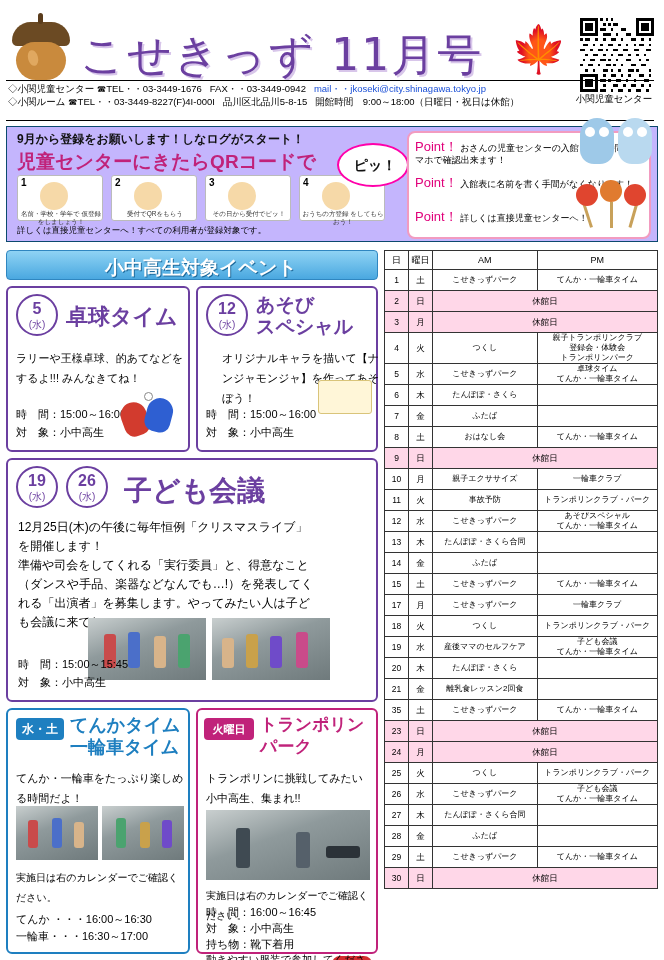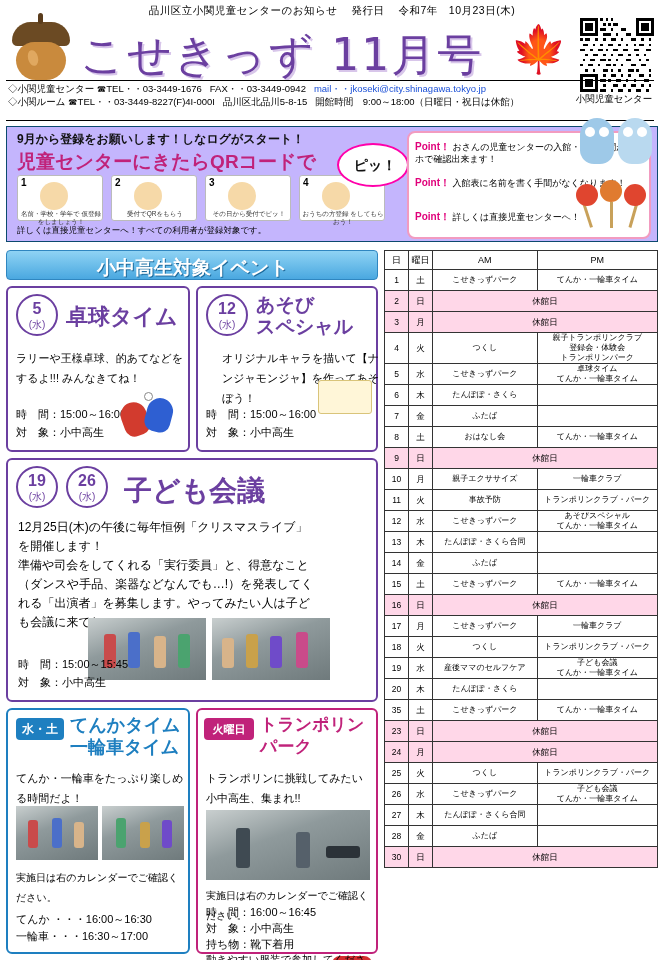--- a/index.html
+++ b/index.html
@@ -47,26 +47,26 @@
   .step .n { position:absolute; left:3px; top:1px; font-size:10px; font-weight:bold; }
   .step .fig { position:absolute; left:22px; top:6px; width:28px; height:28px; border-radius:50%; background:#f6d9a8; }
   .step .cap { position:absolute; left:0; top:34px; width:86px; text-align:center; font-size:6.5px; line-height:8px; color:#333; }
   .qrpanel .foot { position:absolute; left:10px; top:98px; font-size:8.5px; }
 
   .bubble { position:absolute; left:330px; top:16px; width:72px; height:44px; background:#fff; border:2px solid #f0a; border-radius:50%; }
   .bubble span { position:absolute; left:0; top:12px; width:72px; text-align:center; font-size:14px; font-weight:bold; color:#111; }
 
   .pointbox { position:absolute; left:400px; top:4px; width:244px; height:108px; background:#fff; border:2px solid #f29bc0; border-radius:8px; }
   .pointbox .pr { position:absolute; left:6px; width:236px; font-size:9px; line-height:12px; }
-  .pointbox .pt { color:#e0007a; font-weight:bold; font-size:10px; }
+  .pointbox .pt { color:#e0007a; font-weight:normal; font-size:13px; }
 
   
   .sec-bar { position:absolute; left:6px; top:250px; width:372px; height:30px;
      background:linear-gradient(#8fd3f4,#4aa8e0); border:1px solid #2f86c0; border-radius:4px; }
-  .sec-bar span { position:absolute; left:0; top:4px; width:372px; text-align:center; font-size:19px; font-weight:bold; color:#fff; text-shadow:1px 1px 0 #1d6a9c; }
+  .sec-bar span { position:absolute; left:8px; top:4px; width:372px; text-align:center; font-size:19px; font-weight:bold; color:#fff; text-shadow:1px 1px 0 #1d6a9c; }
 
   
   .card { position:absolute; border:2px solid #6b3fa0; border-radius:6px; background:#fff; }
   .card .dbadge { position:absolute; width:42px; height:42px; border-radius:50%; border:2px solid #6b3fa0; background:#fff; }
   .dbadge .d { position:absolute; left:0; top:4px; width:100%; text-align:center; font-size:16px; font-weight:bold; color:#6b3fa0; }
   .dbadge .w { position:absolute; left:0; top:22px; width:100%; text-align:center; font-size:10px; color:#6b3fa0; }
   .card .cname { position:absolute; font-weight:bold; color:#6b3fa0; }
   .card .body { position:absolute; font-size:11px; line-height:20px; }
   .card .meta { position:absolute; font-size:11px; line-height:16px; }
 
@@ -117,23 +117,20 @@
   .paddle { position:absolute; width:26px; height:34px; border-radius:13px 13px 10px 10px; }
   .ball-w { position:absolute; width:9px; height:9px; background:#fff; border:1px solid #888; border-radius:50%; }
 
   .mini-ill { position:absolute; background:#fff6d8; border:1px solid #d9c47a; border-radius:3px; }
 </style>
 </head>
 <body>
 
 <div class="page">
 
-  <div class="hdr-line">
-    <span>品川区立小関児童センターのお知らせ</span><span class="sp"></span><span>発行日</span><span class="sp"></span><span>令和7年　10月23日(木)</span>
-  </div>
 
   <div class="masthead">
     <div class="acorn">
       <div class="cap"></div>
         <div class="body"></div>
     </div>
     <div class="title-main">こせきっず 11月号</div>
     <div class="maple">🍁</div>
     <div class="qr">
       <svg width="74" height="74" viewBox="0 0 29 29" shape-rendering="crispEdges">
@@ -561,25 +558,20 @@
             <td class="c-w">金</td>
             <td class="c-am two" style="white-space: pre-line;">ふたば</td>
             <td class="c-pm two" style="white-space: pre-line;"></td>
           </tr>
           <tr>
             <td class="c-d">15</td>
             <td class="c-w">土</td>
             <td class="c-am two" style="white-space: pre-line;">こせきっずパーク</td>
             <td class="c-pm two" style="white-space: pre-line;">てんか・一輪車タイム</td>
           </tr>
-          <tr class="hol">
-            <td class="c-d">16</td>
-            <td class="c-w">日</td>
-            <td colspan="2">休館日</td>
-          </tr>
           <tr>
             <td class="c-d">17</td>
             <td class="c-w">月</td>
             <td class="c-am two" style="white-space: pre-line;">こせきっずパーク</td>
             <td class="c-pm two" style="white-space: pre-line;">一輪車クラブ</td>
           </tr>
           <tr>
             <td class="c-d">18</td>
             <td class="c-w">火</td>
             <td class="c-am two" style="white-space: pre-line;">つくし</td>
@@ -592,20 +584,26 @@
             <td class="c-pm two" style="white-space: pre-line;">子ども会議
 てんか・一輪車タイム</td>
           </tr>
           <tr>
             <td class="c-d">20</td>
             <td class="c-w">木</td>
             <td class="c-am two" style="white-space: pre-line;">たんぽぽ・さくら</td>
             <td class="c-pm two" style="white-space: pre-line;"></td>
           </tr>
           <tr>
+            <td class="c-d">21</td>
+            <td class="c-w">金</td>
+            <td class="c-am two" style="white-space: pre-line;">離乳食レッスン2回食</td>
+            <td class="c-pm two" style="white-space: pre-line;"></td>
+          </tr>
+          <tr>
             <td class="c-d">35</td>
             <td class="c-w">土</td>
             <td class="c-am two" style="white-space: pre-line;">こせきっずパーク</td>
             <td class="c-pm two" style="white-space: pre-line;">てんか・一輪車タイム</td>
           </tr>
           <tr class="hol">
             <td class="c-d">23</td>
             <td class="c-w">日</td>
             <td colspan="2">休館日</td>
           </tr>
@@ -632,20 +630,26 @@
             <td class="c-w">木</td>
             <td class="c-am two" style="white-space: pre-line;">たんぽぽ・さくら合同</td>
             <td class="c-pm two" style="white-space: pre-line;"></td>
           </tr>
           <tr>
             <td class="c-d">28</td>
             <td class="c-w">金</td>
             <td class="c-am two" style="white-space: pre-line;">ふたば</td>
             <td class="c-pm two" style="white-space: pre-line;"></td>
           </tr>
+          <tr>
+            <td class="c-d">29</td>
+            <td class="c-w">土</td>
+            <td class="c-am two" style="white-space: pre-line;">こせきっずパーク</td>
+            <td class="c-pm two" style="white-space: pre-line;">てんか・一輪車タイム</td>
+          </tr>
           <tr class="hol">
             <td class="c-d">30</td>
             <td class="c-w">日</td>
             <td colspan="2">休館日</td>
           </tr>
         </tbody>
     </table>
   </div>
 
 </div>

